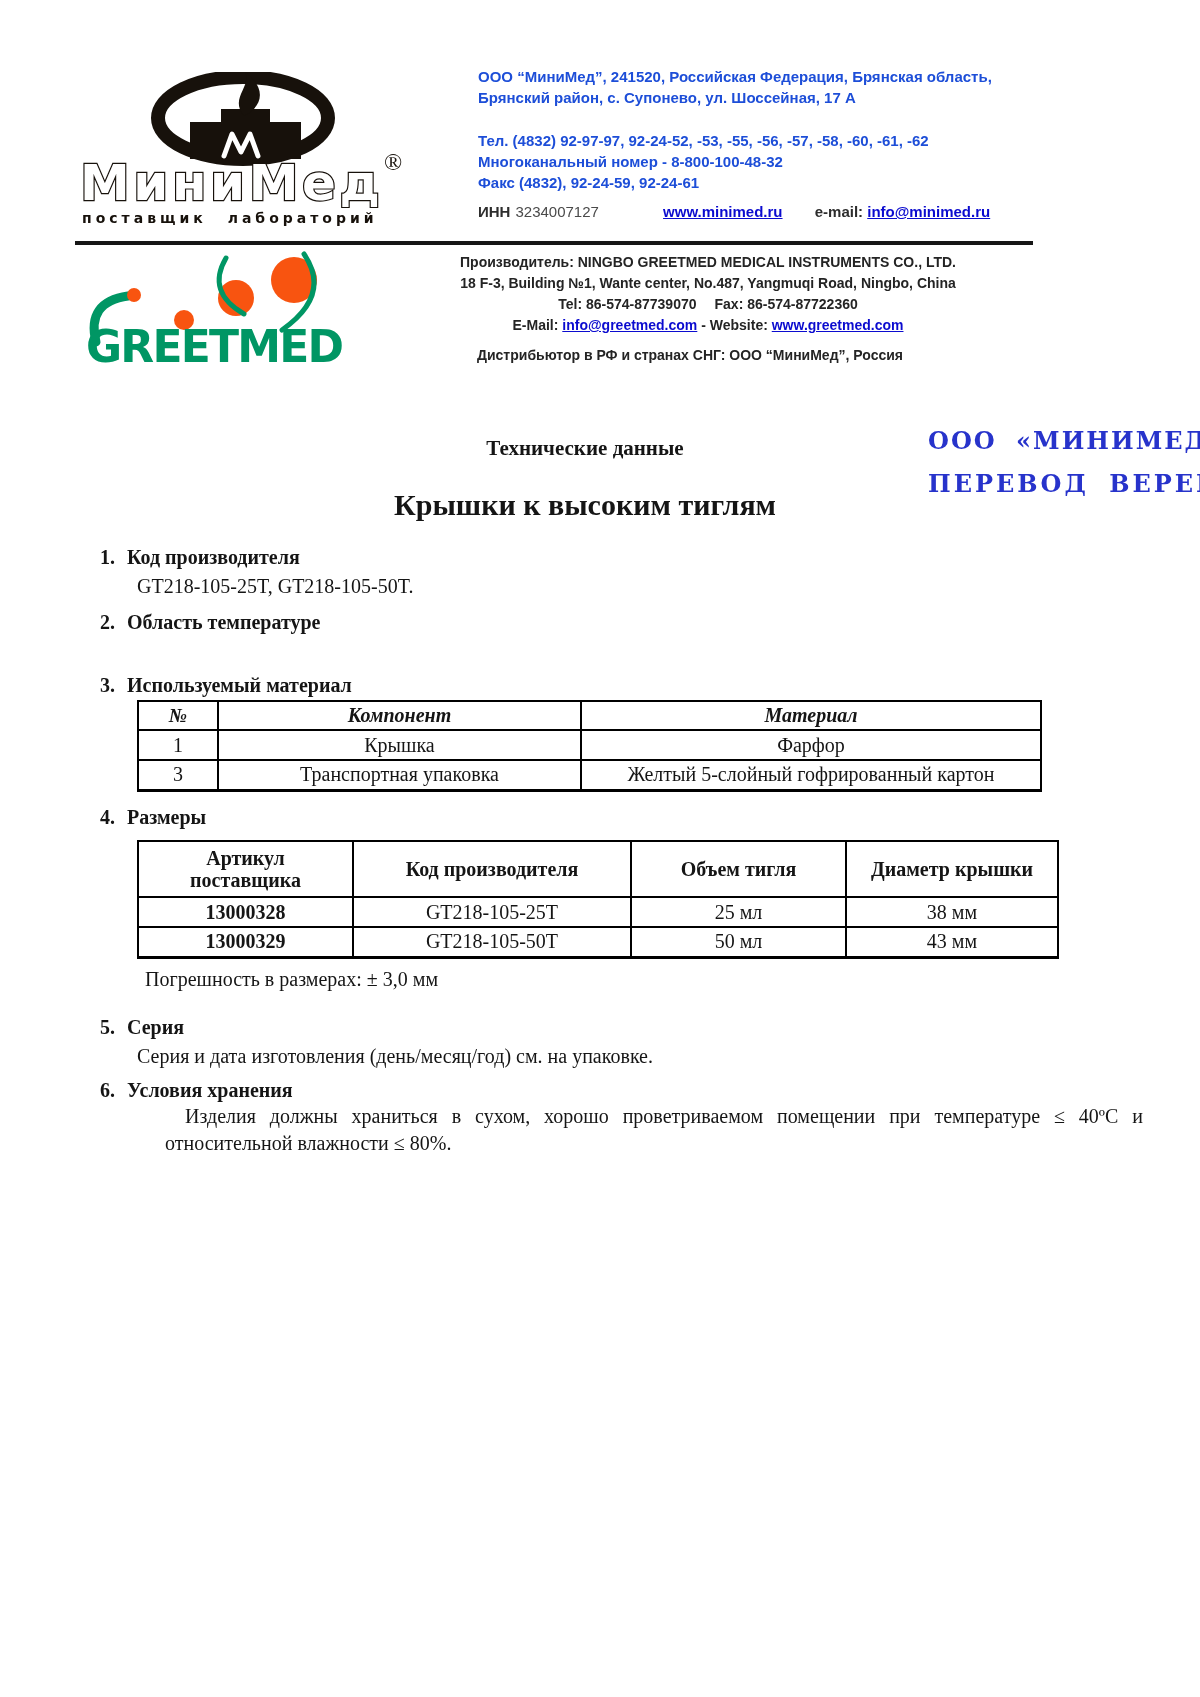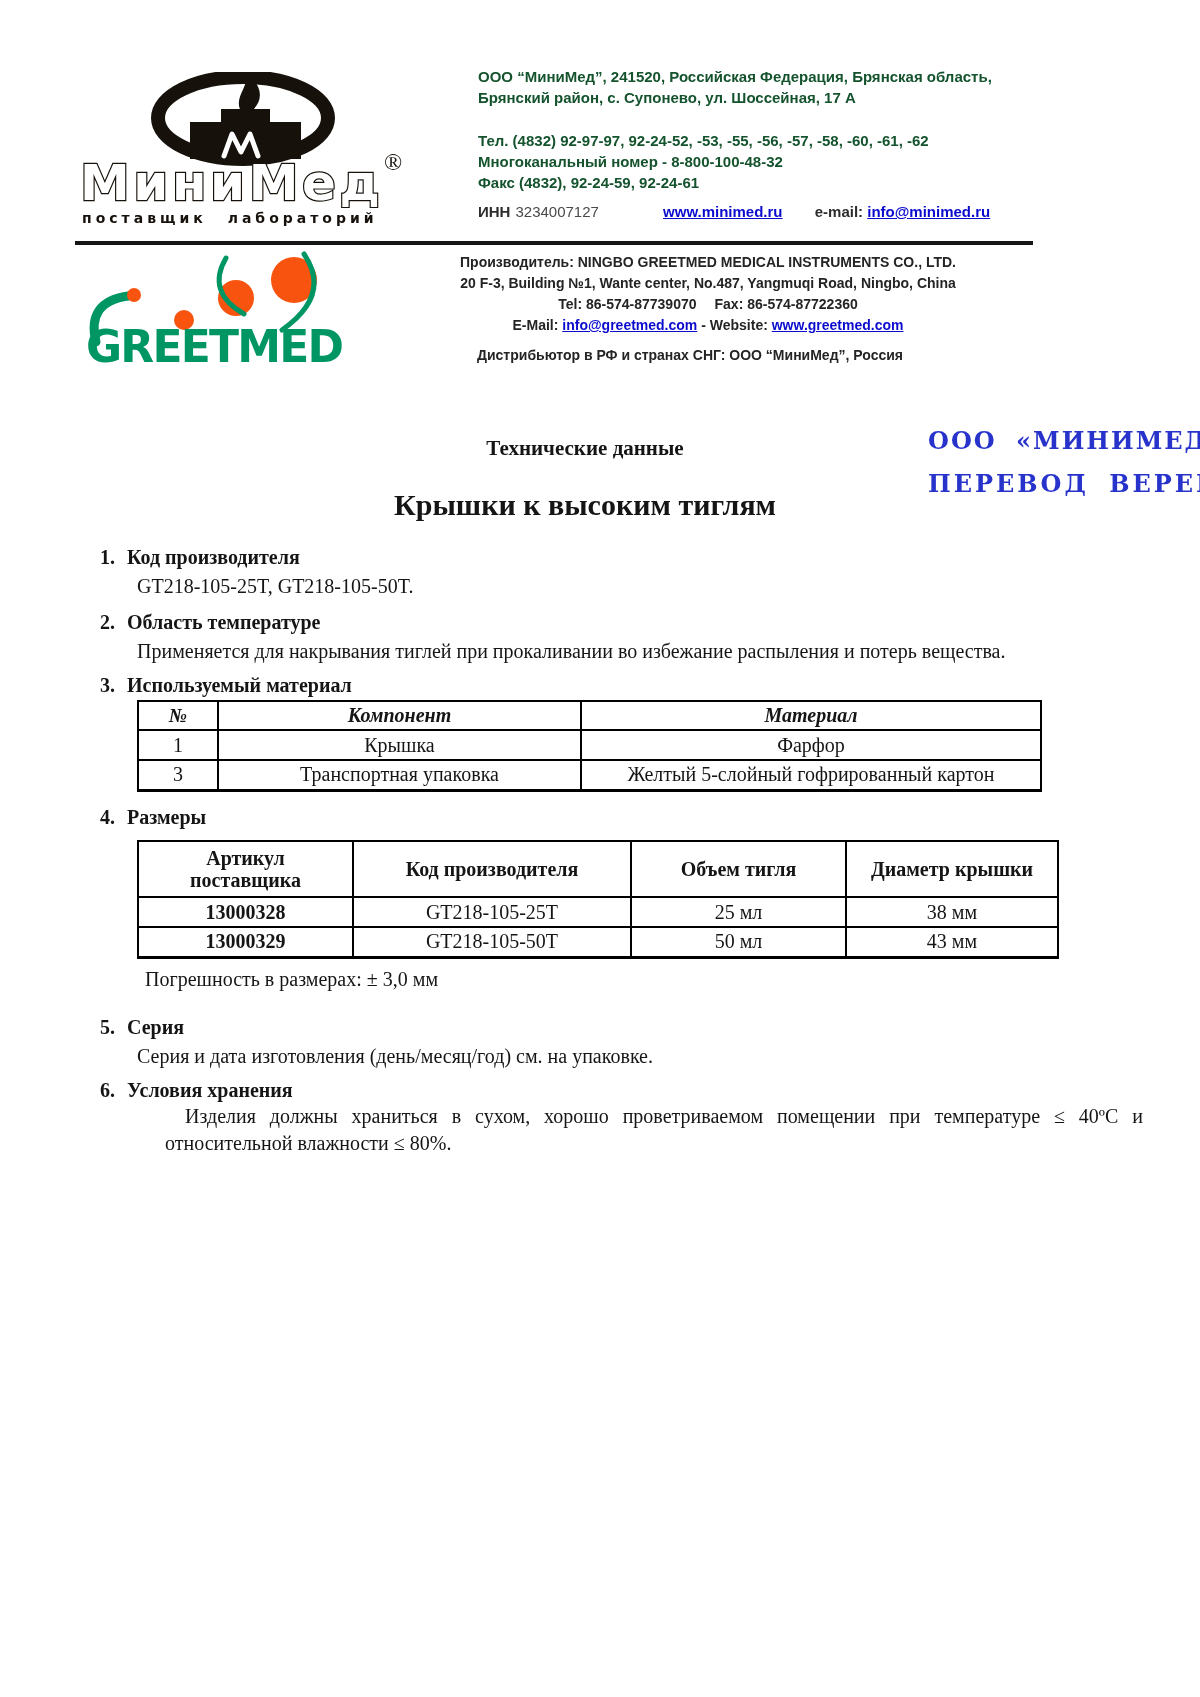--- a/index.html
+++ b/index.html
@@ -14,21 +14,21 @@
   .minimed-logo svg { display:block; }
   .mm-tagline {
     position:absolute; left:4px; top:138px; width:326px;
     font-family:"DejaVu Sans", sans-serif; font-weight:bold; font-size:14px;
     letter-spacing:4px; word-spacing:12px; color:#17110b; white-space:nowrap;
   }
   
   .contact {
     position:absolute; left:478px; top:66px; width:570px;
     font-family:"Liberation Sans", sans-serif; font-weight:bold;
-    font-size:15px; line-height:21px; color:#14532d; white-space:nowrap;
+    font-size:15px; line-height:21px; color:#1d4ed8; white-space:nowrap;
   }
   .contact .blockgap { height:22px; }
   .inn-row { position:absolute; left:478px; top:203px; width:560px;
     font-family:"Liberation Sans", sans-serif; font-size:15px; white-space:nowrap; }
   .inn-row .lbl { font-weight:bold; color:#2d2d2d; }
   .inn-row .val { font-weight:normal; color:#4a4a4a; margin-left:5px; }
   a.link { color:#0b0bcf; text-decoration:underline; font-weight:bold; cursor:pointer; }
   .inn-row .g1 { display:inline-block; width:60px; }
   .inn-row .g2 { display:inline-block; width:28px; }
   
@@ -115,21 +115,21 @@
       <circle cx="152" cy="48" r="18" fill="#f85410"></circle>
       <path d="M142 8 Q 122 42 160 64" fill="none" stroke="#009664" stroke-width="5" stroke-linecap="round"></path>
       <circle cx="210" cy="30" r="23" fill="#f85410"></circle>
       <path d="M220 4 Q 248 45 198 80" fill="none" stroke="#009664" stroke-width="5" stroke-linecap="round"></path>
       <text x="2" y="112" font-family="DejaVu Sans, sans-serif" font-size="44" font-weight="bold" fill="#009664" textLength="258">GREETMED</text>
     </svg>
   </div>
 
   <div class="producer">
     <div>Производитель: NINGBO GREETMED MEDICAL INSTRUMENTS CO., LTD.</div>
-    <div>20 F-3, Building №1, Wante center, No.487, Yangmuqi Road, Ningbo, China</div>
+    <div>18 F-3, Building №1, Wante center, No.487, Yangmuqi Road, Ningbo, China</div>
     <div class="telfax"><span>Tel: 86-574-87739070</span><span>Fax: 86-574-87722360</span></div>
     <div>
       <span>E-Mail:</span>
       <a class="link">info@greetmed.com</a>
       <span>- Website:</span>
       <a class="link">www.greetmed.com</a>
     </div>
     <div class="dist">Дистрибьютор в РФ и странах СНГ: ООО “МиниМед”, Россия</div>
   </div>
 
@@ -146,21 +146,20 @@
     <div class="abs sec" style="top:546px;">
       <span class="num">1.</span>
       <span>Код производителя</span>
     </div>
     <div class="abs body" style="top:574px;">GT218-105-25T, GT218-105-50T.</div>
 
     <div class="abs sec" style="top:611px;">
       <span class="num">2.</span>
       <span>Область температуре</span>
     </div>
-    <div class="abs body" style="top:639px;">Применяется для накрывания тиглей при прокаливании во избежание распыления и потерь вещества.</div>
 
     <div class="abs sec" style="top:674px;">
       <span class="num">3.</span>
       <span>Используемый материал</span>
     </div>
 
     <table class="abs t-mat">
       <colgroup>
           <col style="width:80px">
           <col style="width:363px">

